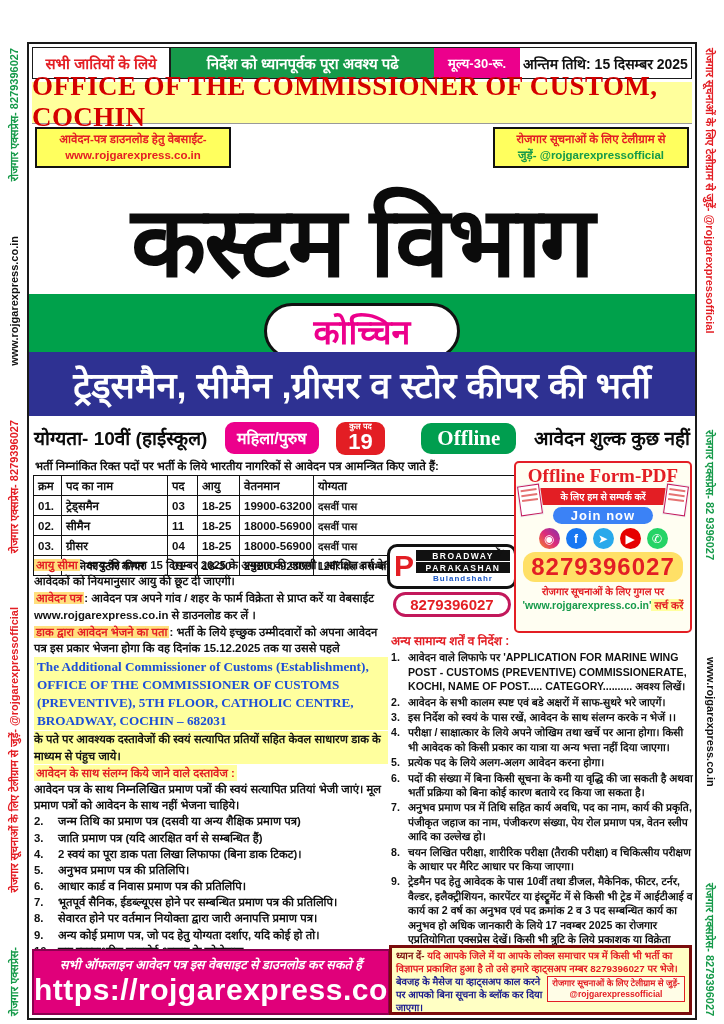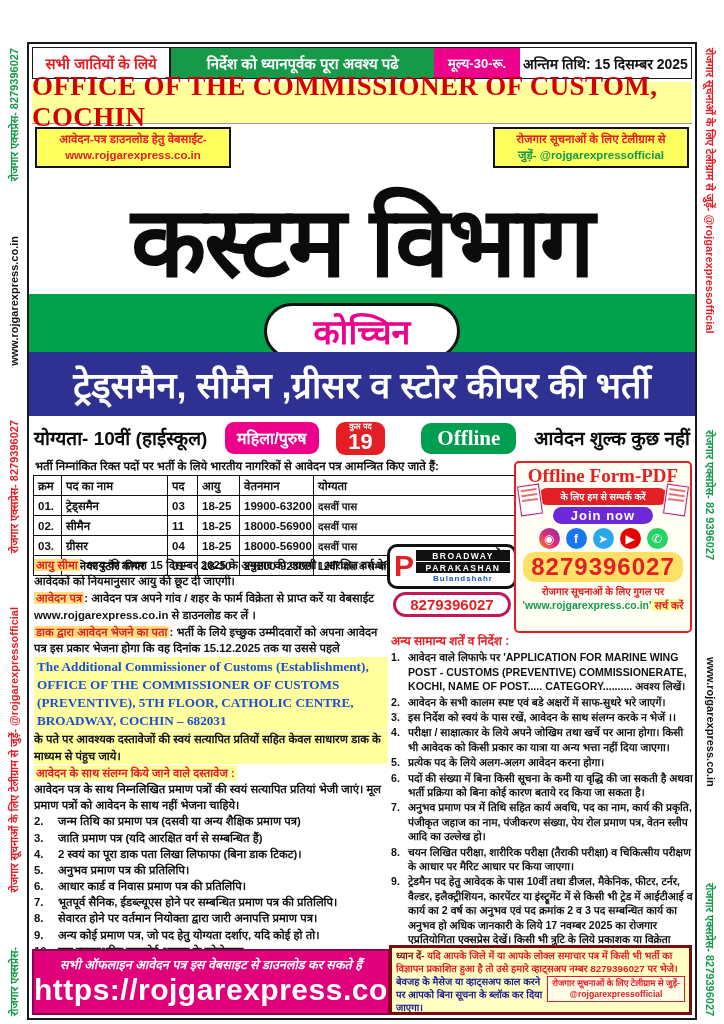--- a/index.html
+++ b/index.html
@@ -110,27 +110,27 @@
 
   
   .offline-box {
     position: absolute; top: 417px; right: 3px; width: 178px; height: 172px;
     background: #fffef2; border: 2.5px solid #e31e24; border-radius: 5px;
     text-align: center; padding: 2px 3px; z-index: 2;
   }
   .ofp-title { color: #e31e24; font-weight: 900; font-size: 19px;
     font-family: "Liberation Serif", serif; }
   .contact-pill { background: #e31e24; color: #fff; font-size: 9.5px; font-weight: bold;
-    border-radius: 8px; padding: 2px 4px; margin: 1px 20px 2px; }
+    border-radius: 2px; padding: 2px 4px; margin: 1px 20px 2px; }
   .form-thumb { position: absolute; width: 22px; height: 30px; background: #fff;
     border: 1px solid #c2185b; top: 22px; box-shadow: 0 0 0 1px #eee; }
   .form-thumb.t-left { left: 3px; transform: rotate(-8deg); }
   .form-thumb.t-right { right: 3px; transform: rotate(8deg); }
   .form-thumb i { display:block; height: 2px; background: #e57373; margin: 3px 2px 0; }
-  .join-pill { background: #6d28d9; color: #fff; font-weight: 900; font-size: 13px;
+  .join-pill { background: #3b82f6; color: #fff; font-weight: 900; font-size: 13px;
     border-radius: 12px; padding: 1px 8px; margin: 0 34px; letter-spacing: 1px; }
   .social-row { display: flex; justify-content: center; gap: 6px; margin: 4px 0 3px; }
   .sicon { width: 21px; height: 21px; border-radius: 50%; color: #fff; font-size: 12px;
     font-weight: bold; display: flex; align-items: center; justify-content: center; }
   .sicon.instagram { background: linear-gradient(45deg, #f58529, #dd2a7b, #8134af); }
   .sicon.facebook { background: #1877f2; }
   .sicon.telegram { background: #29a9eb; }
   .sicon.youtube { background: #e60000; }
   .sicon.whatsapp { background: #25d366; }
   .ofp-phone { background: #ffe066; color: #e31e24; font-weight: 900; font-size: 24px;

